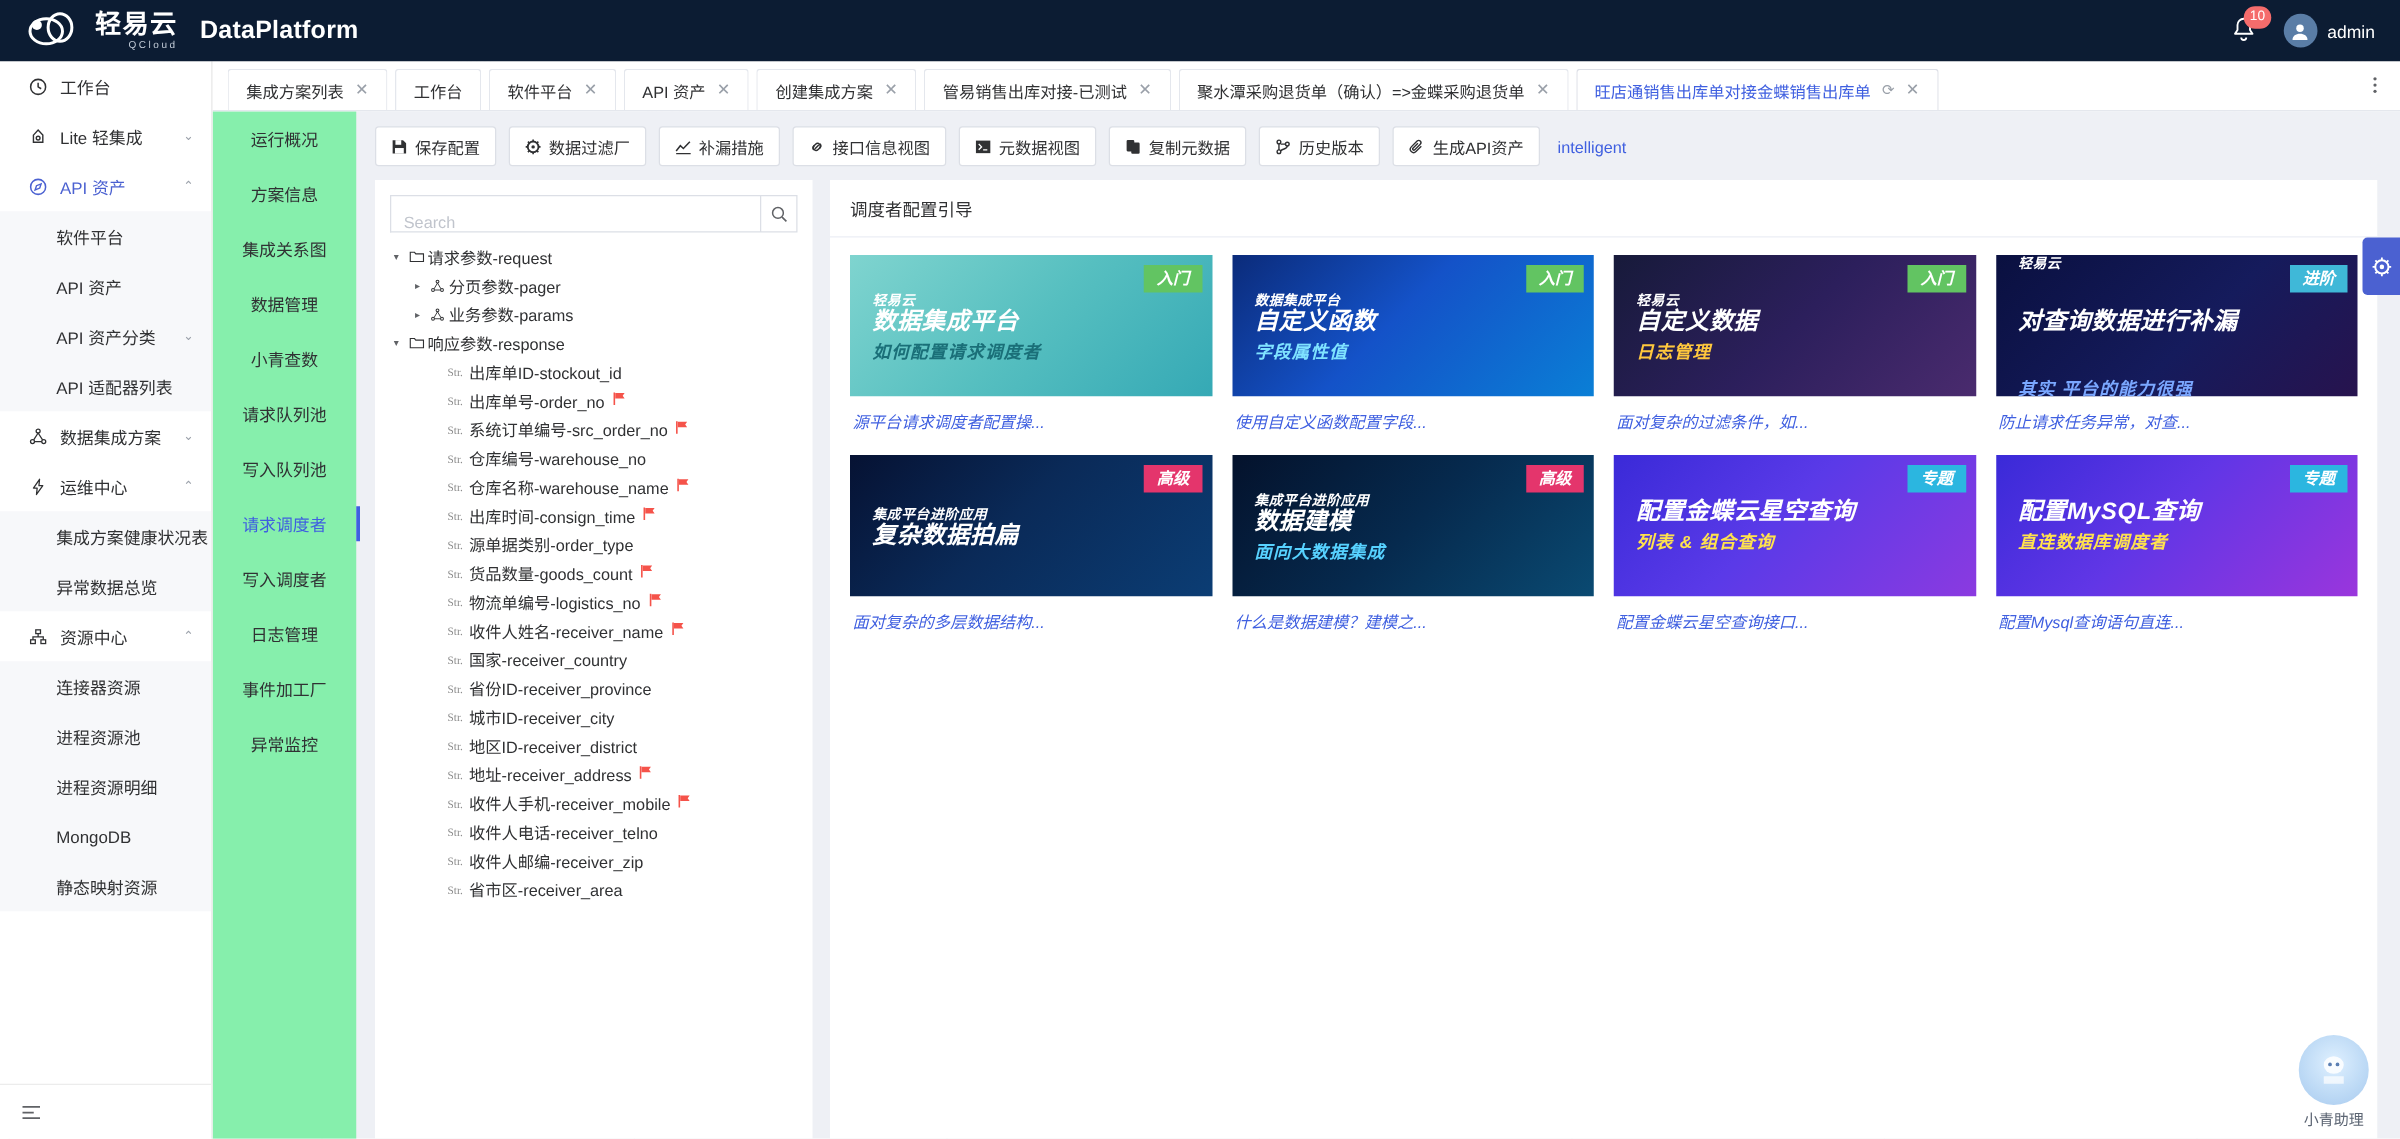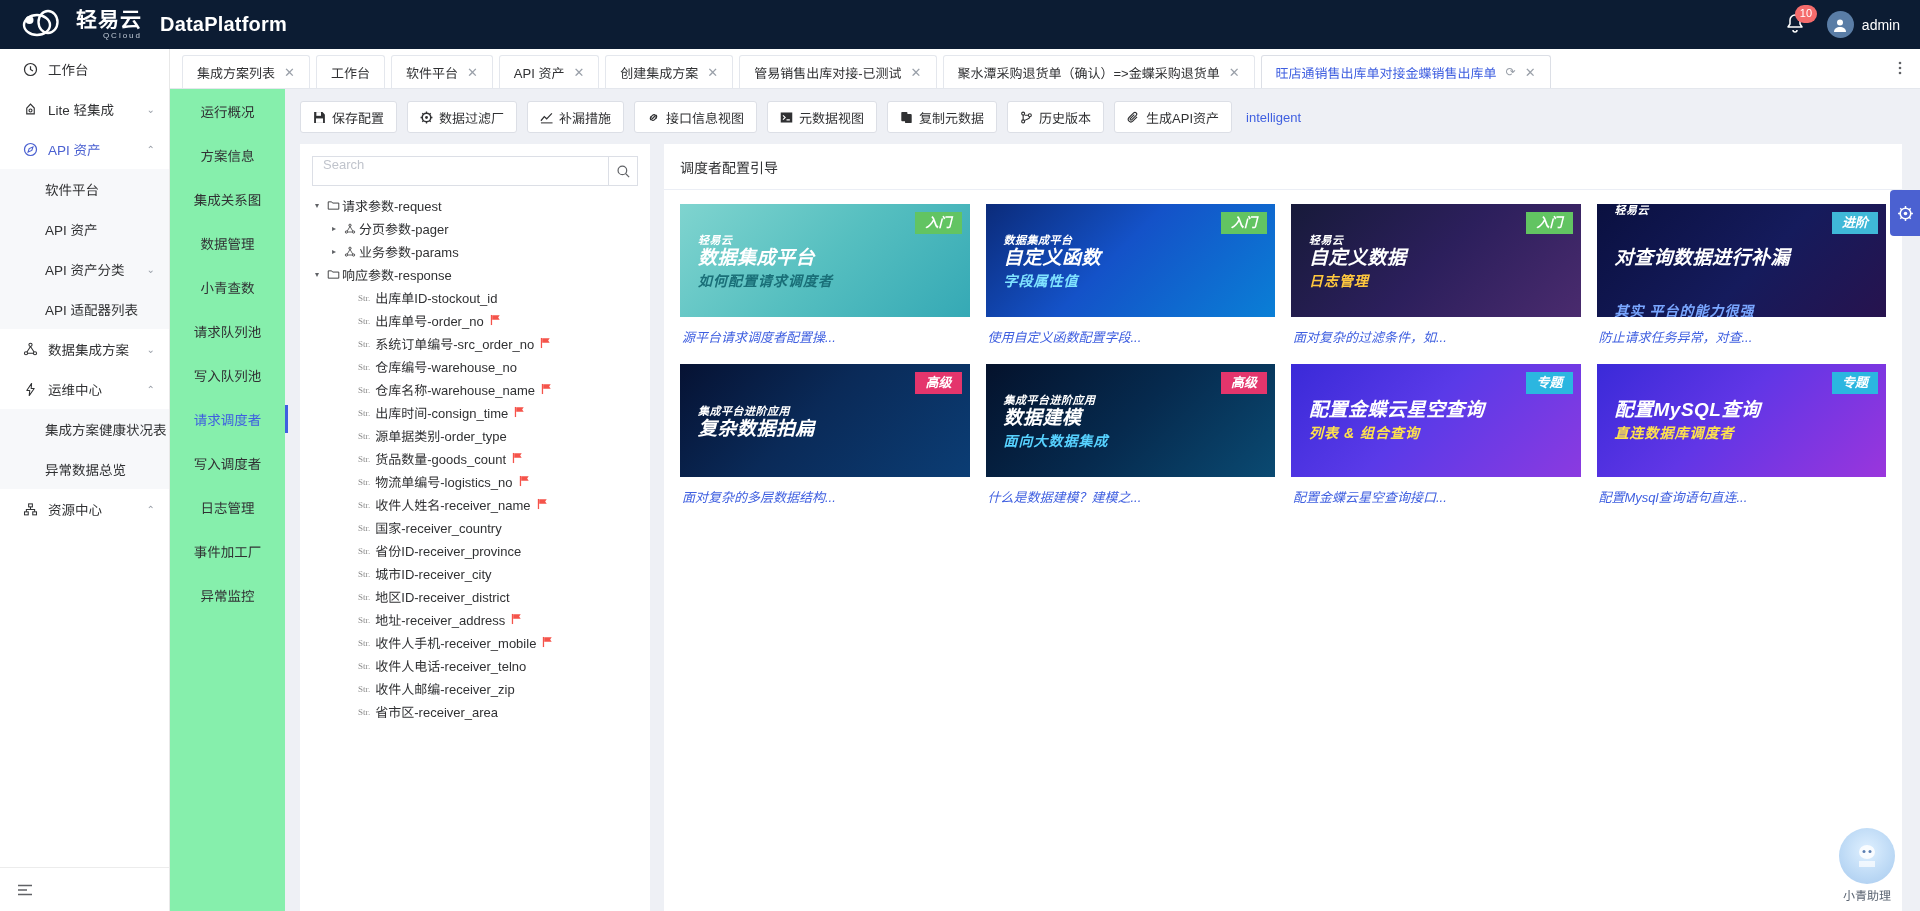--- a/index.html
+++ b/index.html
@@ -135,21 +135,21 @@
   .panel-body { flex: 1; display: flex; gap: 14px; padding-left: 15px; overflow: hidden;}
 
   
   .tree-panel {
     width: 350px; background: #fff; display: flex; flex-direction: column;
     flex-shrink: 0; overflow: hidden;
   }
   .search-row { padding: 12px 12px 8px 12px; display: flex; }
   .search-box {
     flex: 1; height: 30px; border: 1px solid #dcdfe6; border-right: none;
-    display: flex; align-items: flex-start; padding: 0 10px;
+    display: flex; align-items: flex-end; padding: 0 10px;
     font-size: 13px; color: #c0c4cc;
   }
   .search-btn {
     width: 30px; height: 30px; border: 1px solid #dcdfe6; background: #fff;
     display: flex; align-items: center; justify-content: center; cursor: pointer;
   }
   .tree { flex: 1; overflow: hidden; padding-bottom: 4px; }
   .tnode {
     display: flex; align-items: center; height: 23px; font-size: 13px;
     color: #303133; cursor: pointer; padding-right: 8px; white-space: nowrap;
@@ -335,20 +335,37 @@
               <rect x="6" y="2" width="4" height="3.2" fill="none" stroke="#303133" stroke-width="1.1"></rect>
               <rect x="1.6" y="10.5" width="4" height="3.2" fill="none" stroke="#303133" stroke-width="1.1"></rect>
               <rect x="10.4" y="10.5" width="4" height="3.2" fill="none" stroke="#303133" stroke-width="1.1"></rect>
               <path d="M8 5.2v3M3.6 10.5V8h8.8v2.5" fill="none" stroke="#303133" stroke-width="1.1"></path>
             </svg>
         </span>
         <span>资源中心</span>
         <span class="chev">⌃</span>
       </div>
 
+      <div class="sb-sub-group">
+        <div class="sb-sub">
+          <span>连接器资源</span>
+        </div>
+        <div class="sb-sub">
+          <span>进程资源池</span>
+        </div>
+        <div class="sb-sub">
+          <span>进程资源明细</span>
+        </div>
+        <div class="sb-sub">
+          <span>MongoDB</span>
+        </div>
+        <div class="sb-sub">
+          <span>静态映射资源</span>
+        </div>
+      </div>
     </div>
 
     <div class="sb-collapse">
       <svg width="18" height="18" viewBox="0 0 18 18">
         <path d="M2 4.5h14M2 9h9M2 13.5h14" stroke="#606266" stroke-width="1.4" fill="none"></path>
       </svg>
     </div>
   </div>
 
   <div class="tabstrip">

